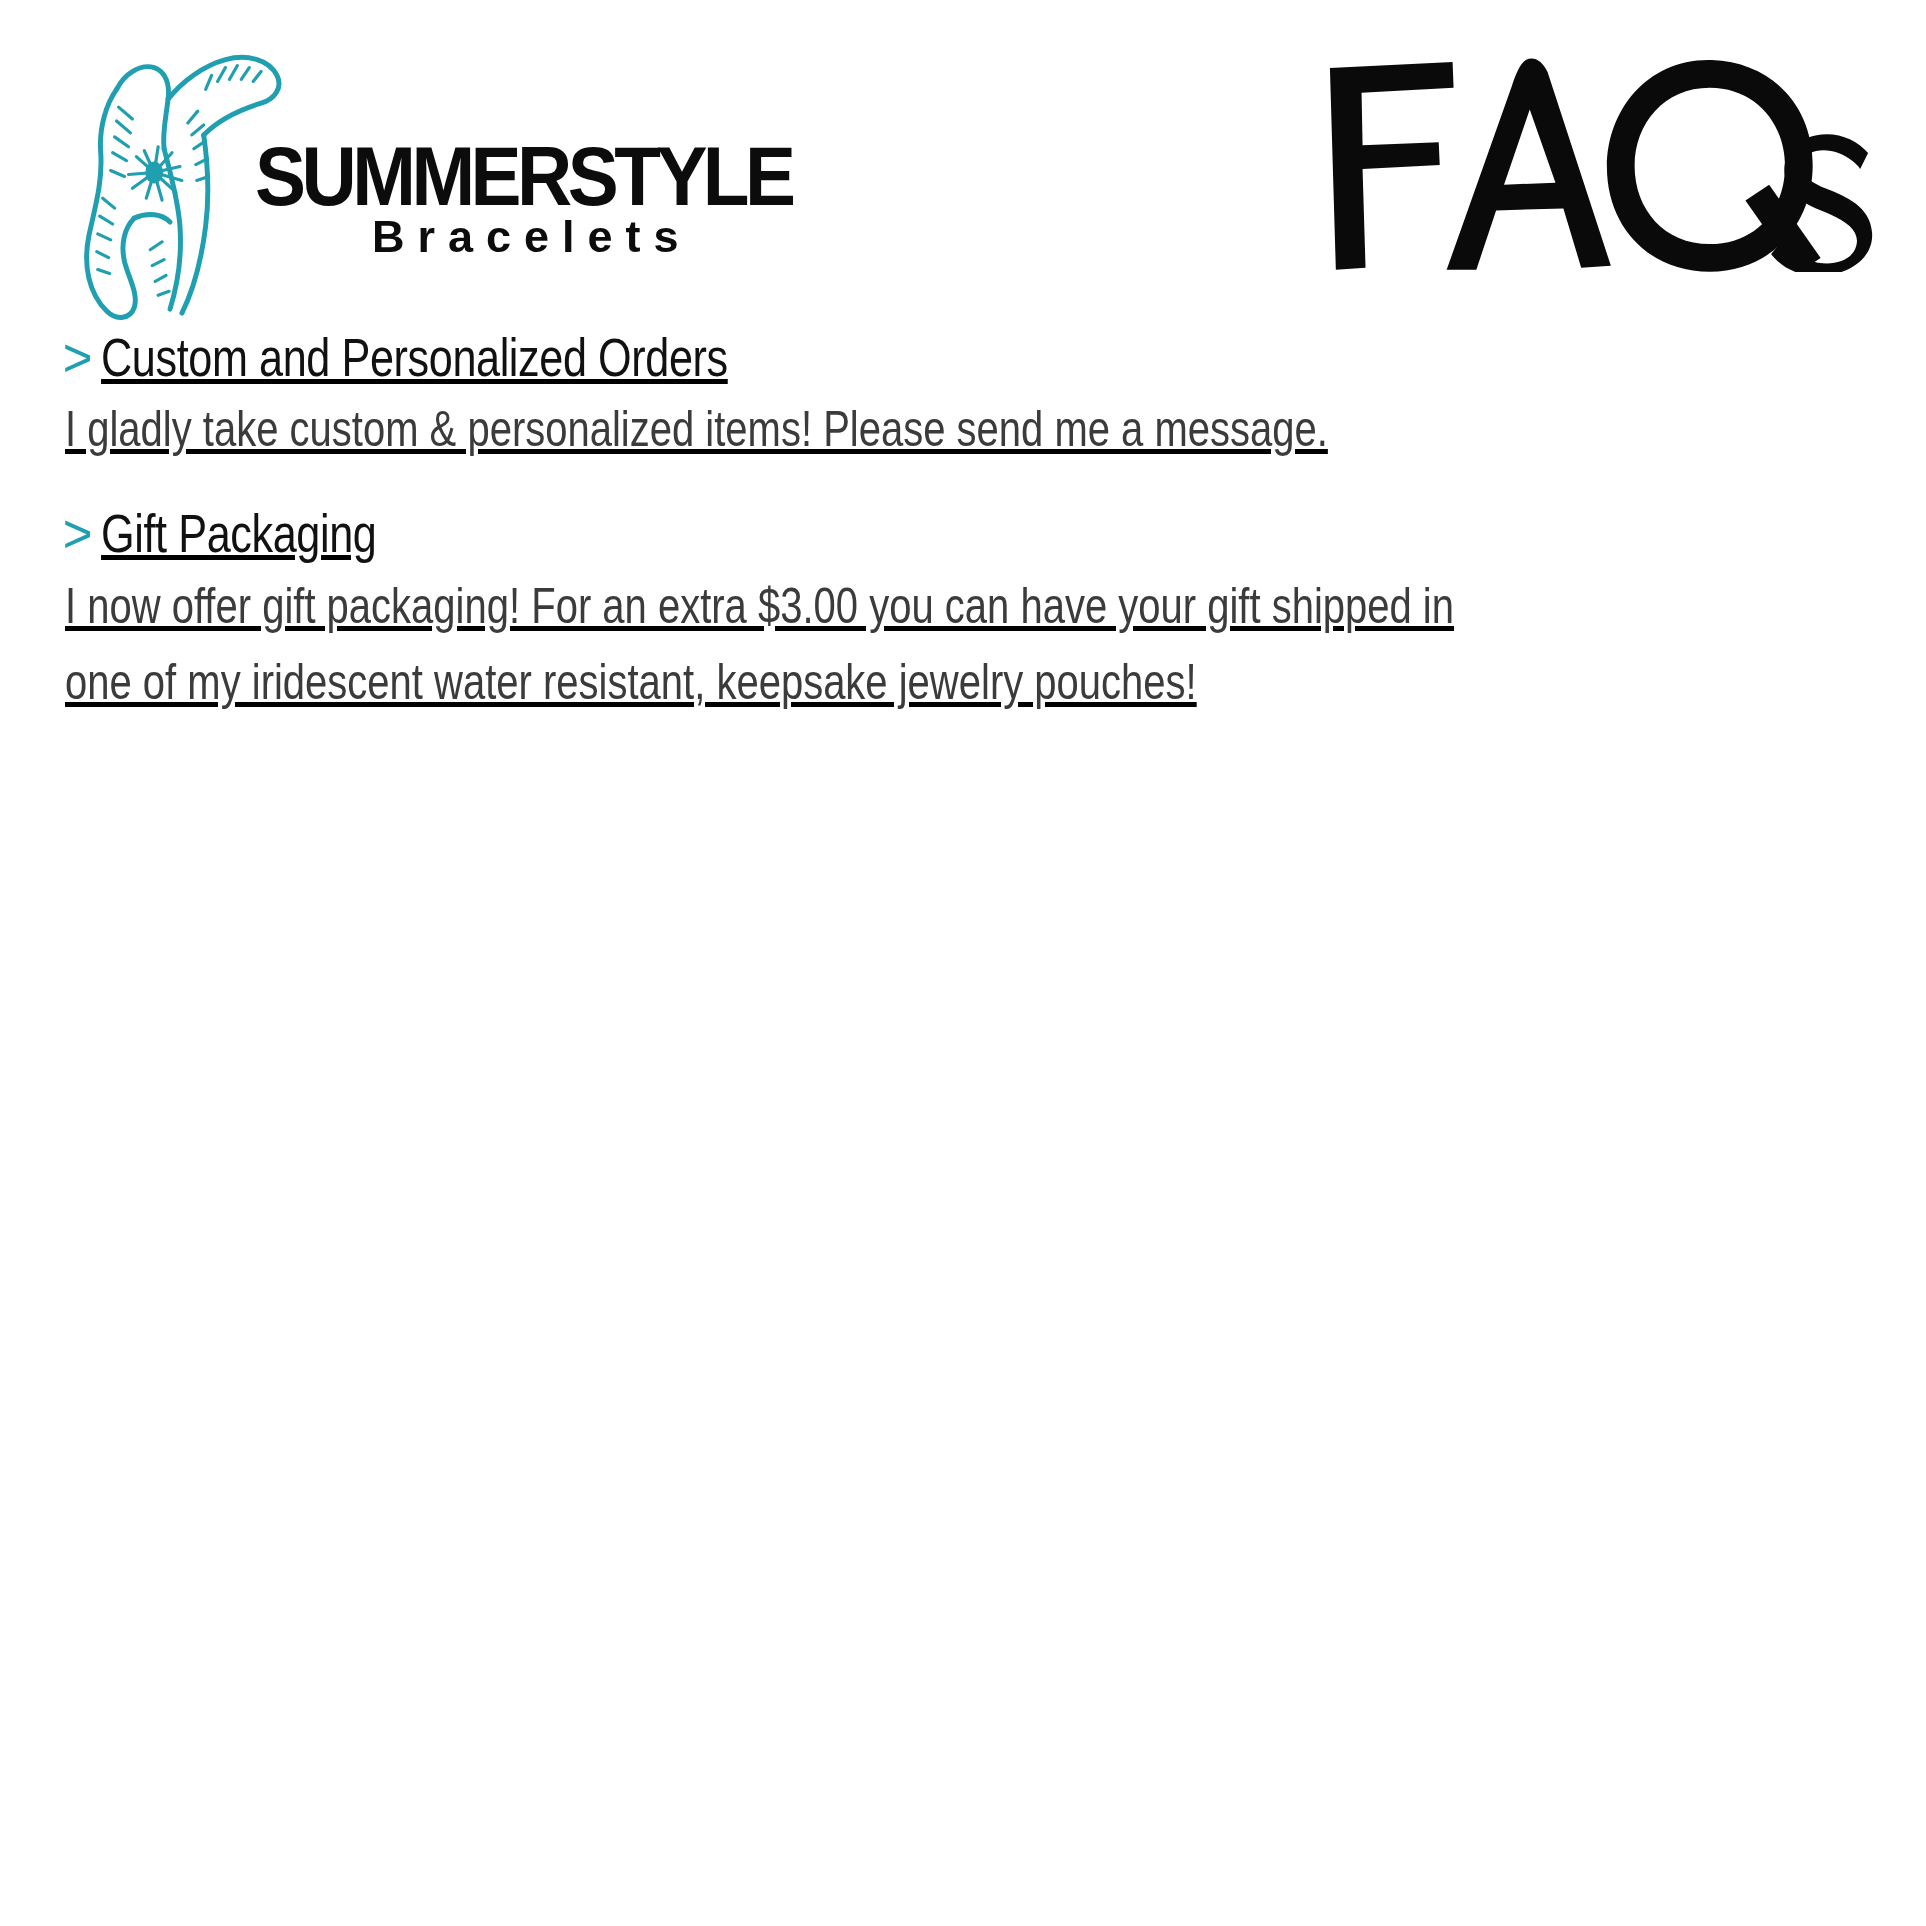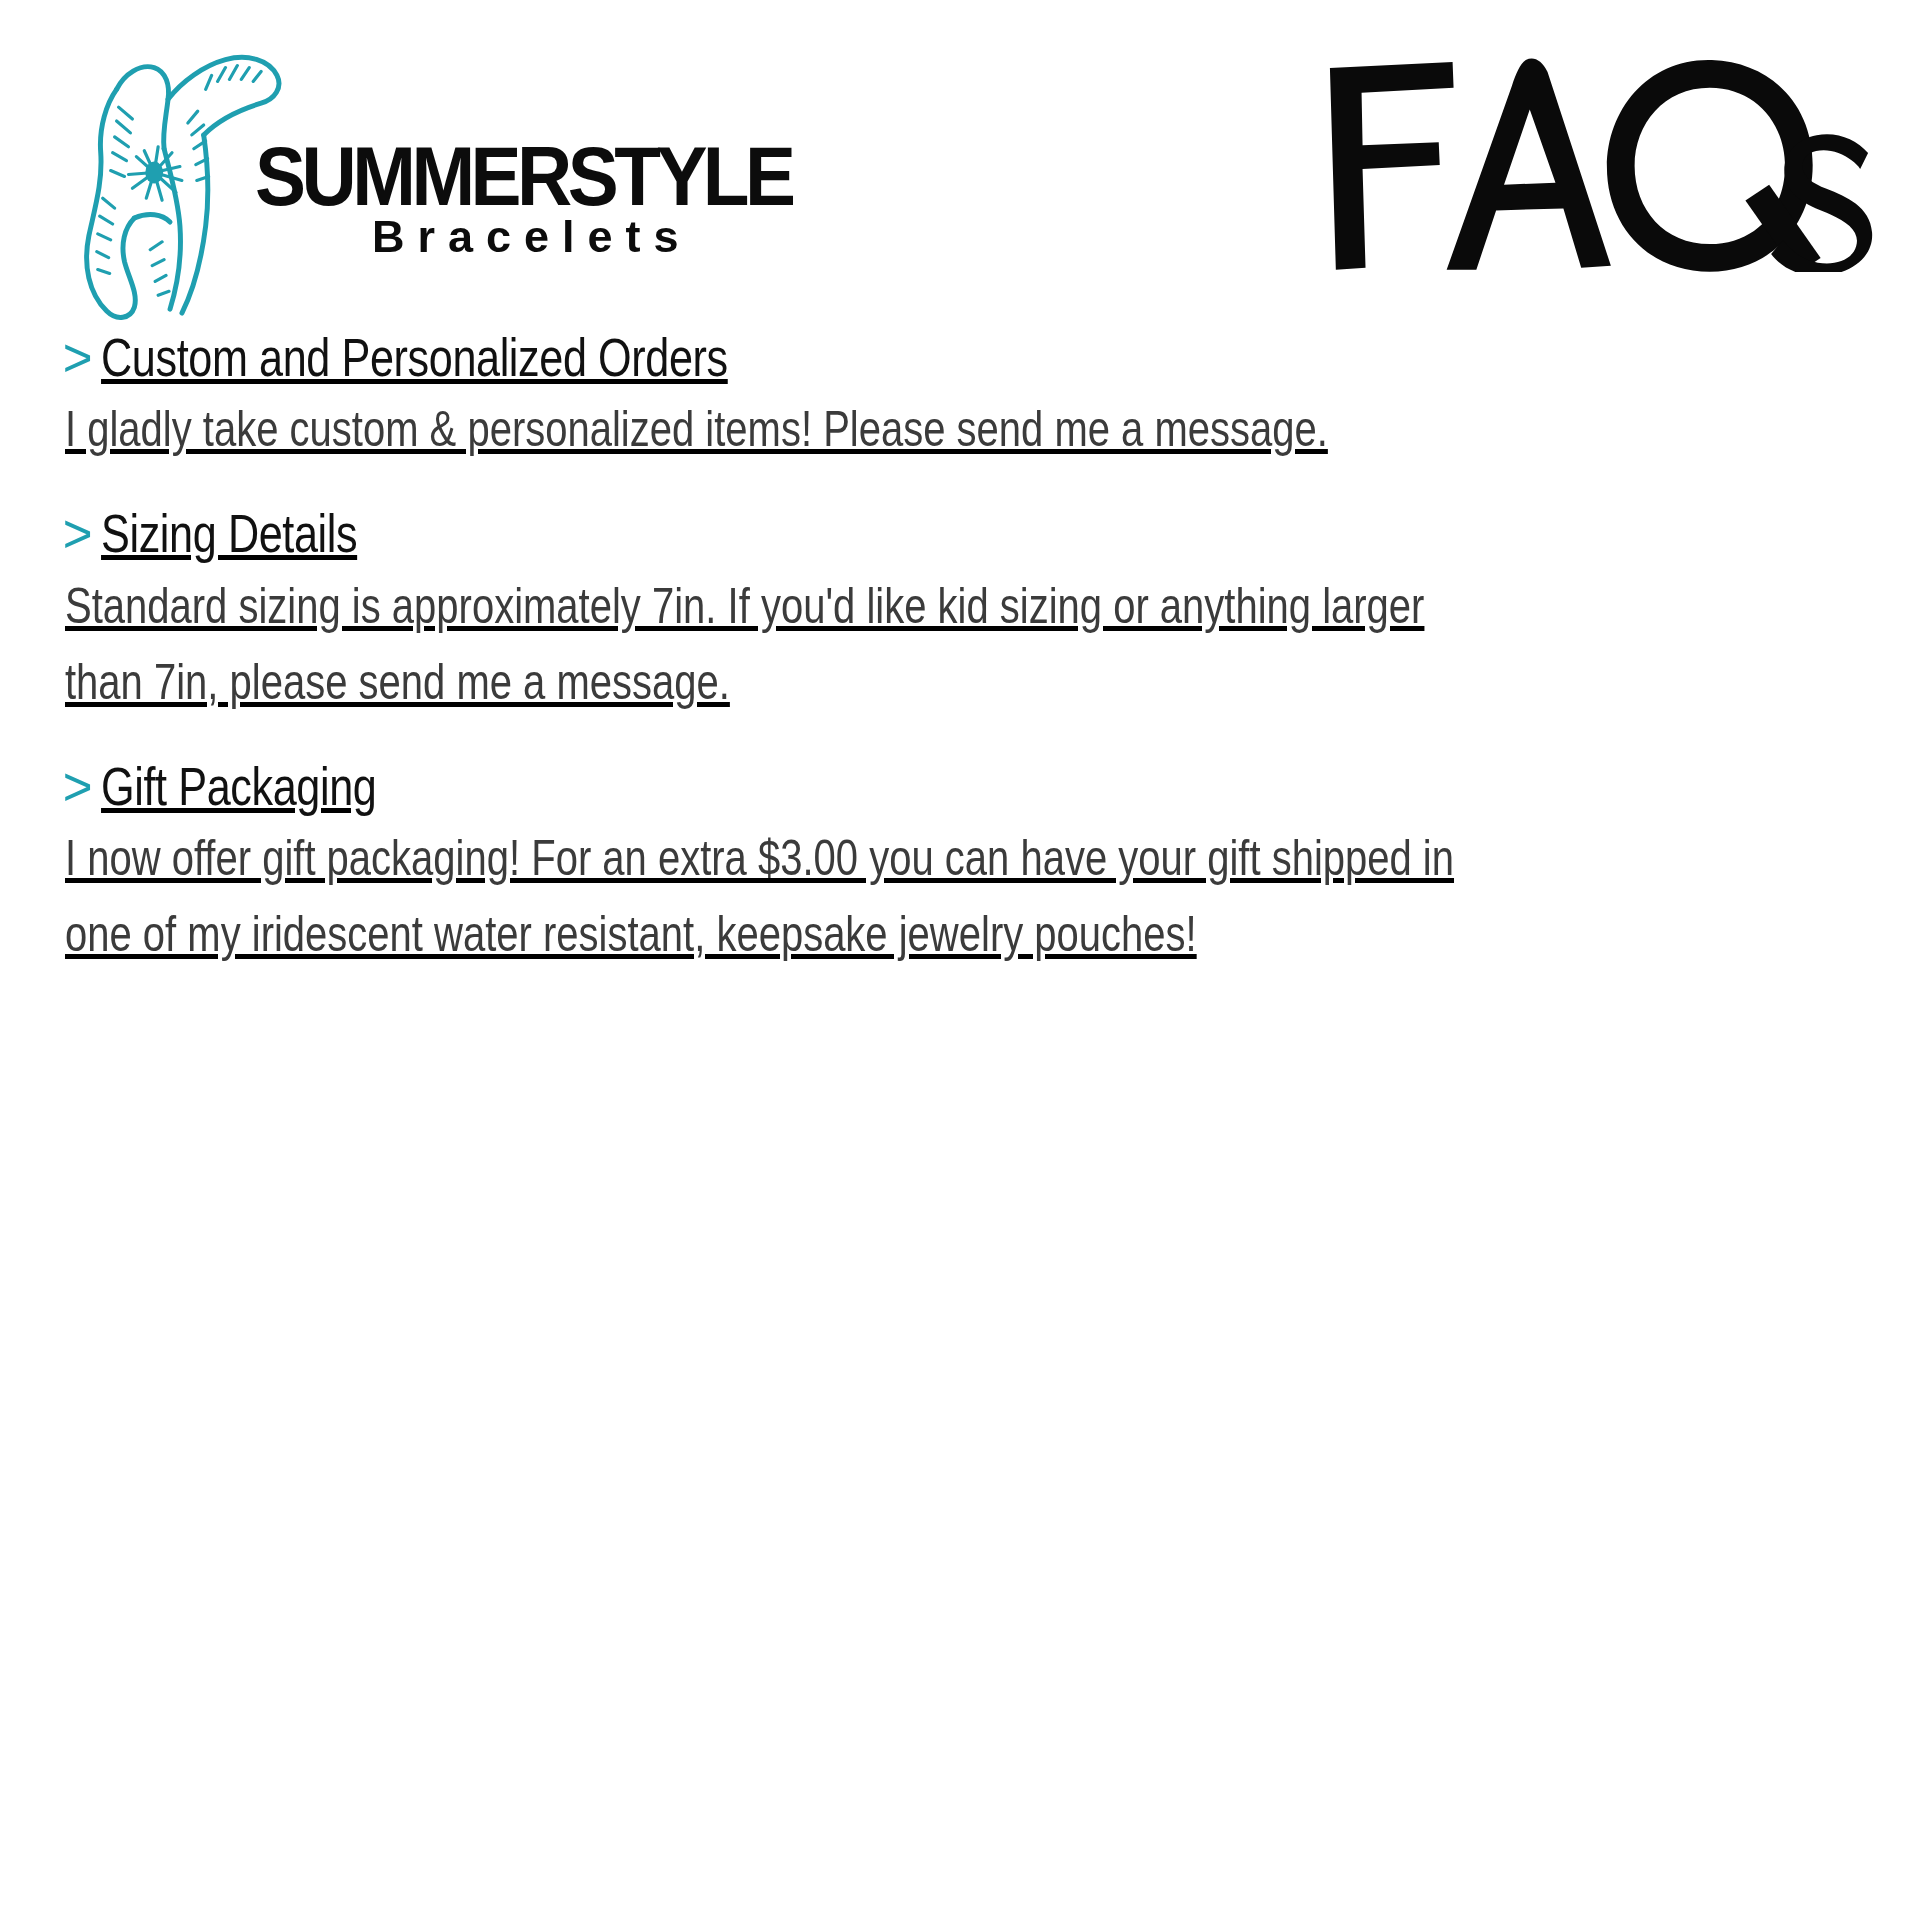--- a/index.html
+++ b/index.html
@@ -190,26 +190,20 @@
   <div class="faq-list">
 
     <div class="faq-item">
       <div class="faq-heading">
         <span class="chevron">&gt;</span><span>Custom and Personalized Orders</span>
       </div>
       <div class="faq-body">I gladly take custom &amp; personalized items! Please send me a message.</div>
     </div>
 
 
-    <div class="faq-item">
-      <div class="faq-heading">
-        <span class="chevron">&gt;</span><span>Sizing Details</span>
-      </div>
-      <div class="faq-body">Standard sizing is approximately 7in. If you'd like kid sizing or anything larger than 7in, please send me a message.</div>
-    </div>
 
 
 
     <div class="faq-item tight">
       <div class="faq-heading">
         <span class="chevron">&gt;</span><span>Gift Packaging</span>
       </div>
       <div class="faq-body">I now offer gift packaging! For an extra $3.00 you can have your gift shipped in one of my iridescent water resistant, keepsake jewelry pouches!</div>
     </div>
 

